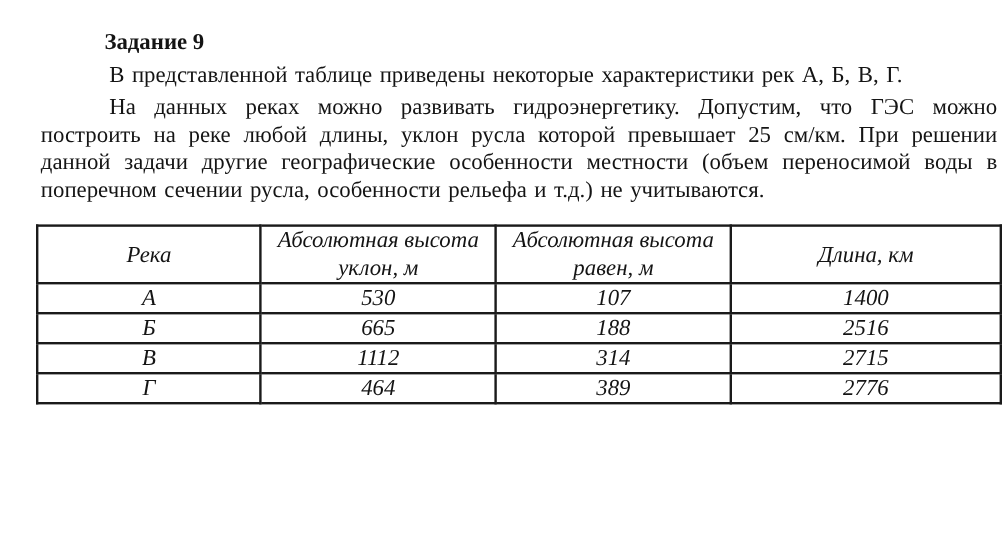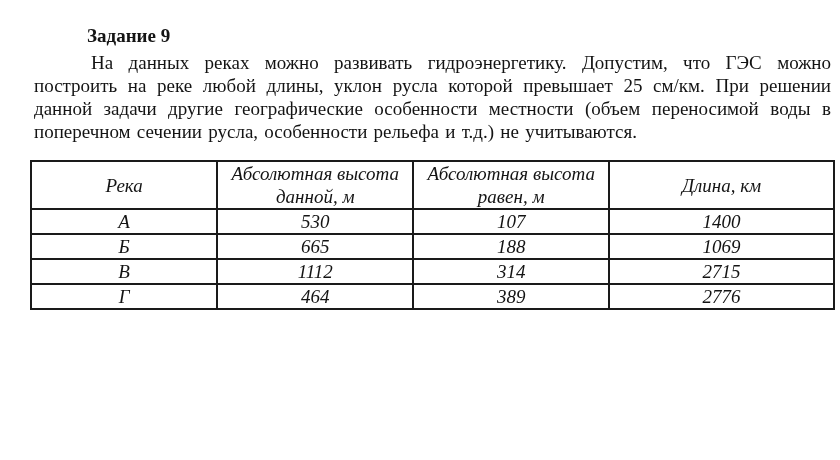--- a/index.html
+++ b/index.html
@@ -58,51 +58,52 @@
   col.c3 { width: 24.4%; }
   col.c4 { width: 28.0%; }
 </style>
 </head>
 <body>
 
 <div class="page">
 
   <div class="title">Задание 9</div>
 
+  <p class="para">В представленной таблице приведены некоторые характеристики рек А, Б, В, Г.</p>
 
   <p class="para">На данных реках можно развивать гидроэнергетику. Допустим, что ГЭС можно построить на реке любой длины, уклон русла которой превышает 25 см/км. При решении данной задачи другие географические особенности местности (объем переносимой воды в поперечном сечении русла, особенности рельефа и т.д.) не учитываются.</p>
 
 
   <table class="rivers">
     <colgroup>
       <col class="c1">
         <col class="c2">
         <col class="c3">
         <col class="c4">
     </colgroup>
     <thead>
       <tr>
         <th>Река</th>
-        <th>Абсолютная высота данной, м</th>
+        <th>Абсолютная высота уклон, м</th>
         <th>Абсолютная высота равен, м</th>
         <th>Длина, км</th>
       </tr>
     </thead>
     <tbody>
       <tr>
         <td>А</td>
         <td>530</td>
         <td>107</td>
         <td>1400</td>
       </tr>
       <tr>
         <td>Б</td>
         <td>665</td>
         <td>188</td>
-        <td>1069</td>
+        <td>2516</td>
       </tr>
       <tr>
         <td>В</td>
         <td>1112</td>
         <td>314</td>
         <td>2715</td>
       </tr>
       <tr>
         <td>Г</td>
         <td>464</td>

